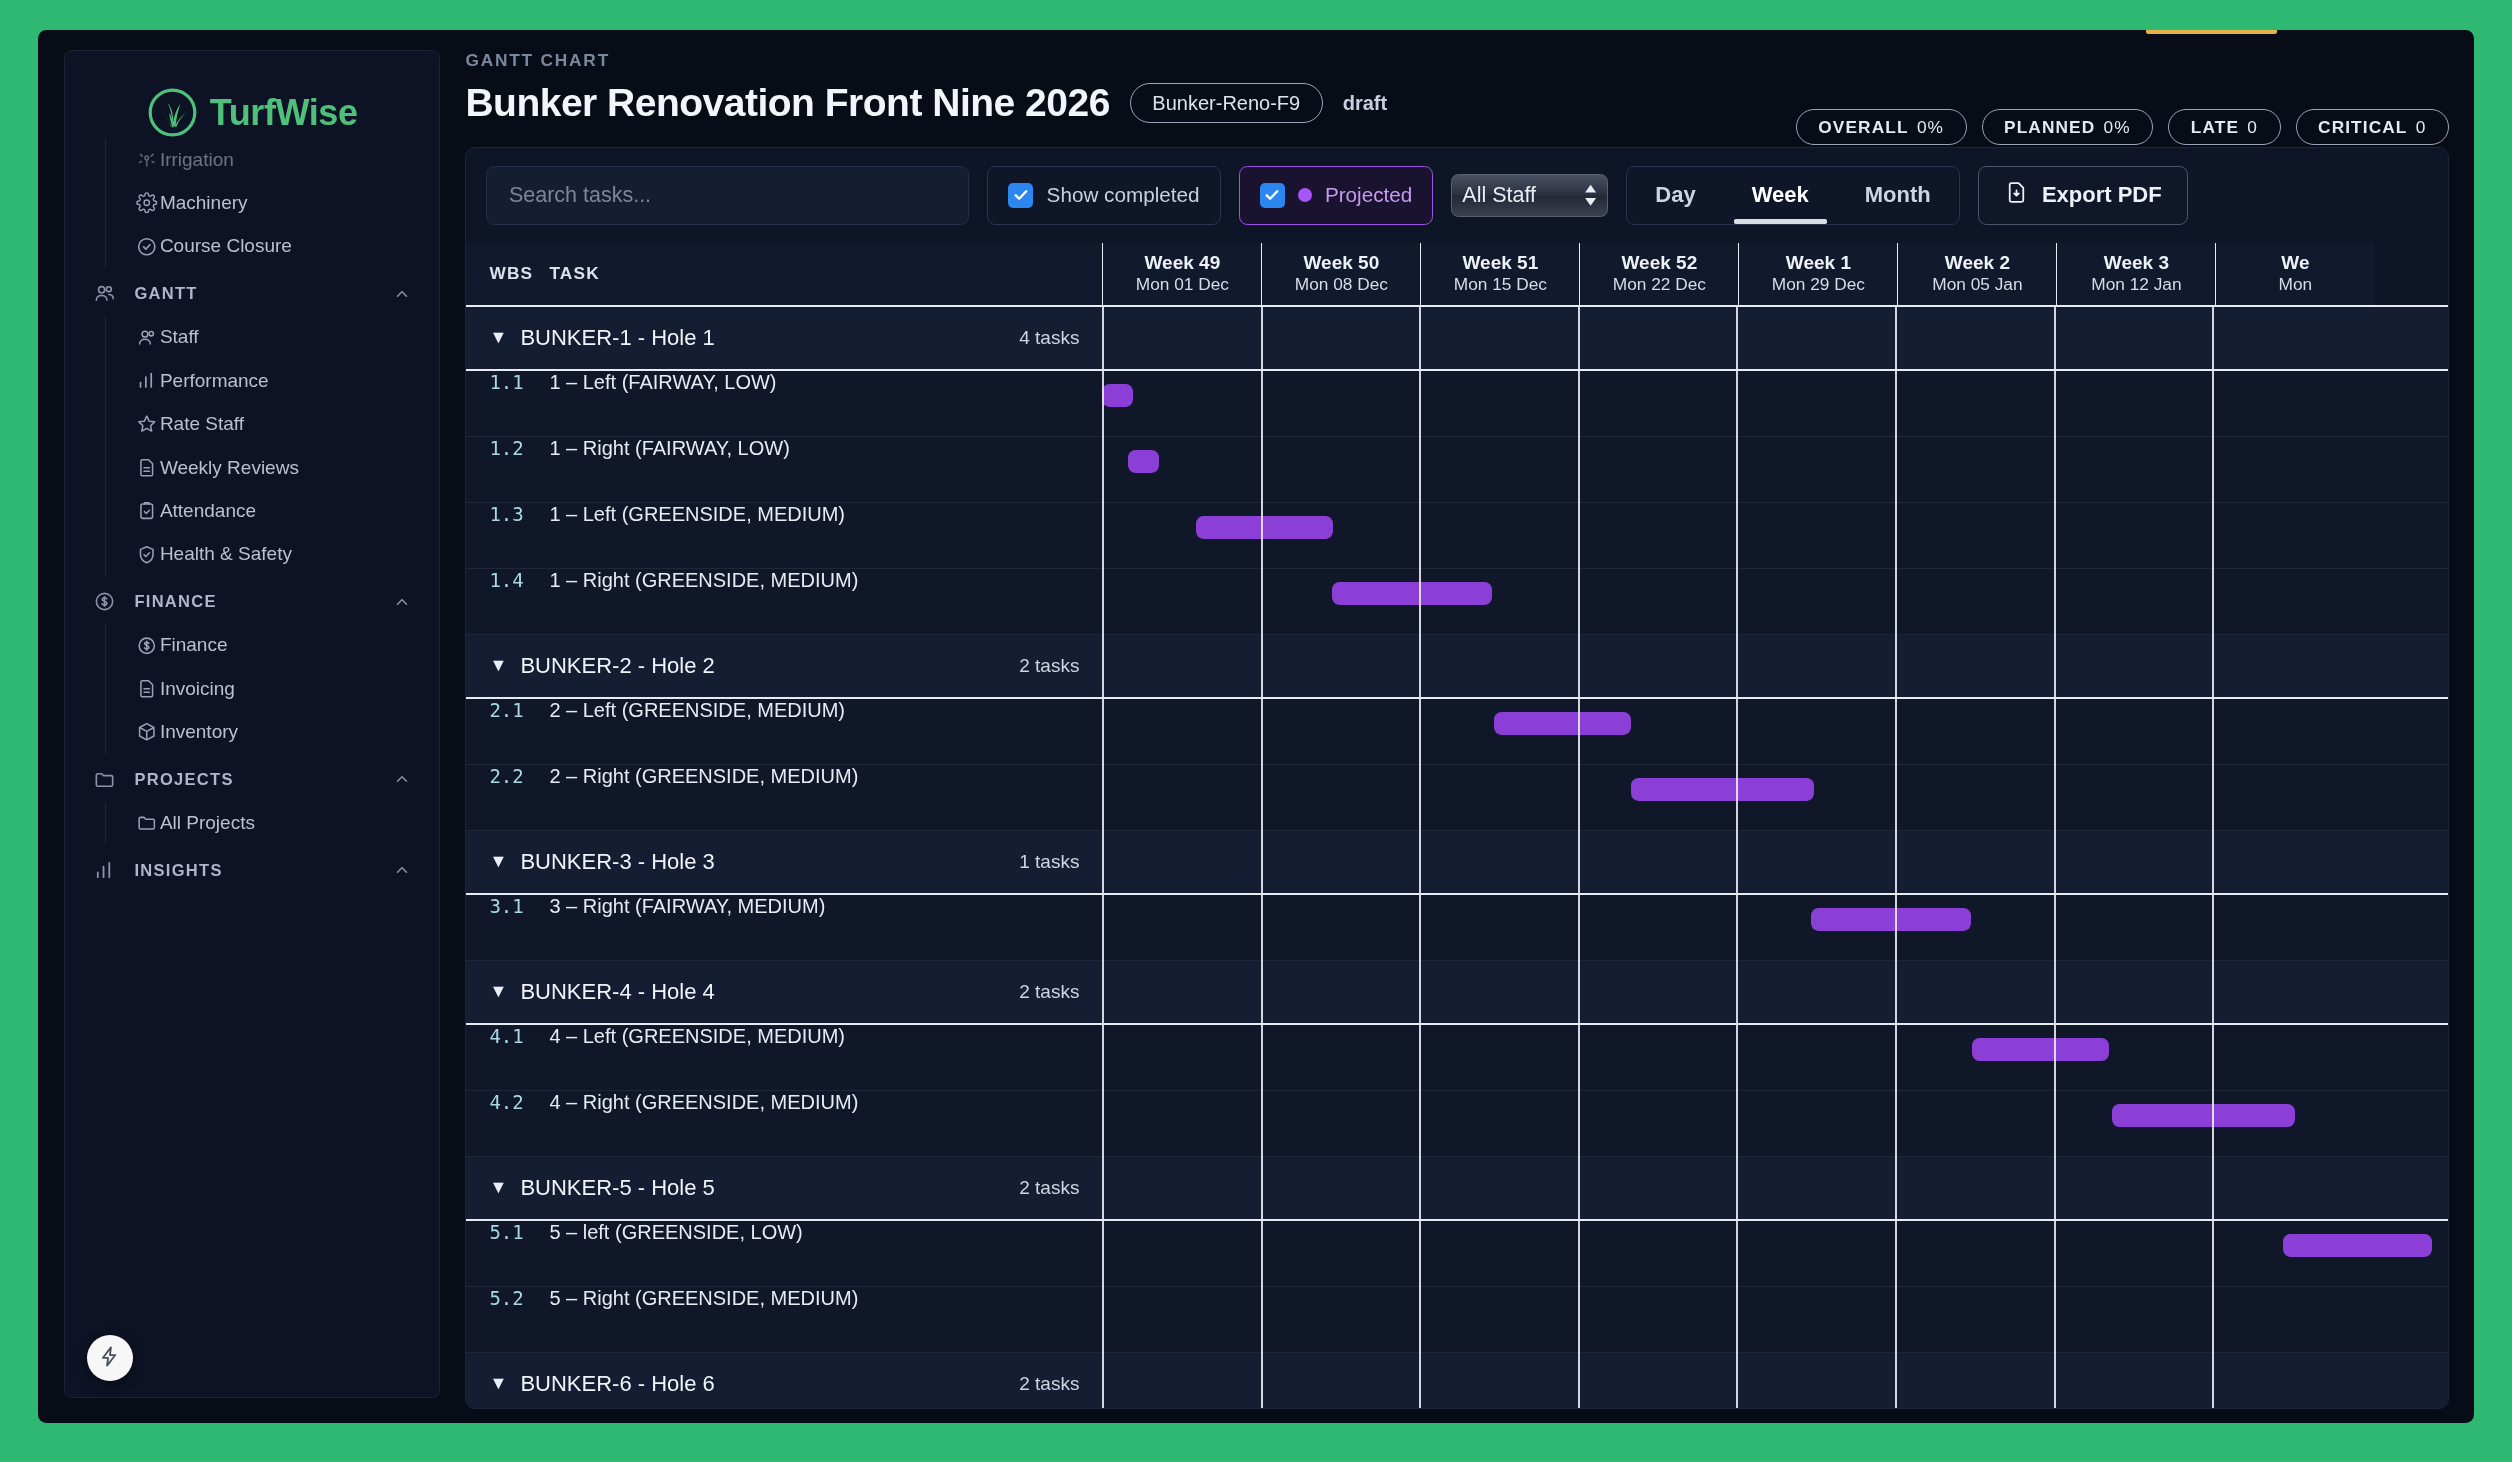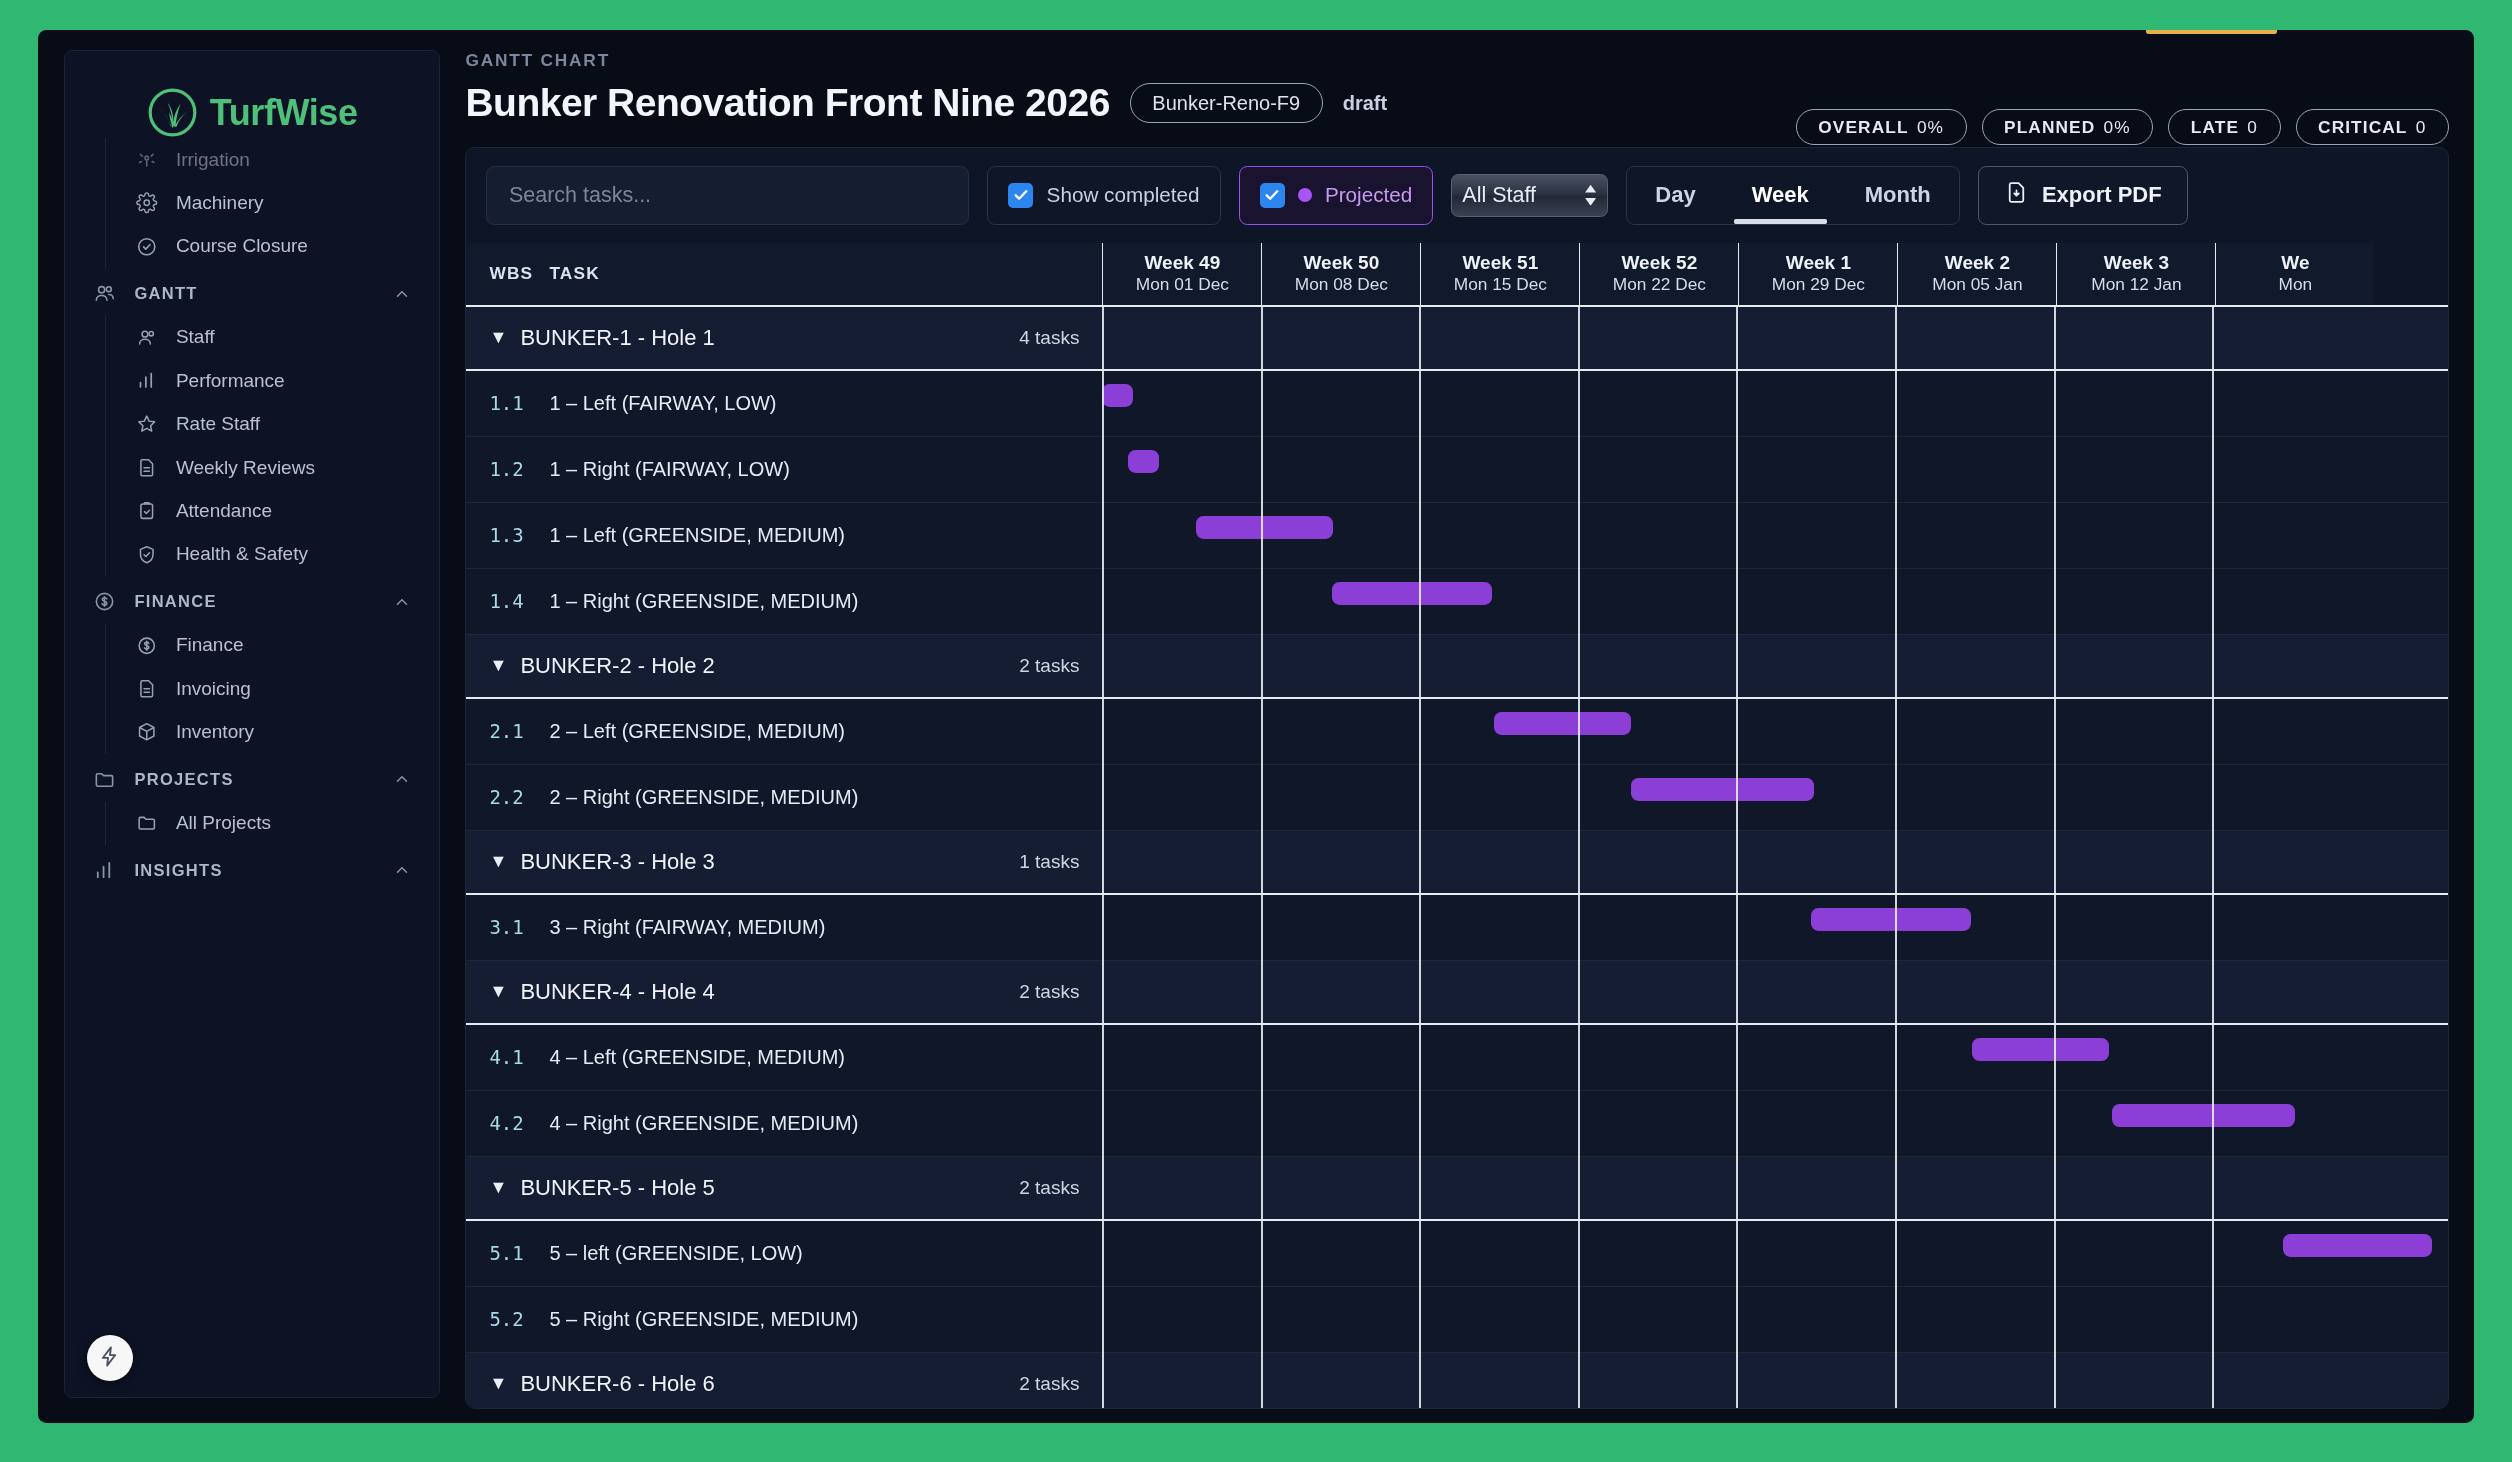--- a/index.html
+++ b/index.html
@@ -54,21 +54,21 @@
     font-size: 16.5px; font-weight: bold; letter-spacing: 1.3px;
     color: #aeb6c9;
   }
   .group-header .chev { width: 18px; height: 18px; color:#8b93a8; }
   .group-items {
     margin-left: 40px;
     border-left: 1.7px solid #1e263c;
     padding-left: 0px;
   }
   .nav-item {
-    display: flex; align-items: center; gap: 18px;
+    display: flex; align-items: center; gap: 2px;
     padding: 10.7px 0 10.7px 30px;
     cursor: pointer;
     color: #b9c0d0;
     font-size: 19px;
   }
   .nav-item .nicon { width: 21.5px; height: 21.5px; flex: 0 0 21.5px; color:#98a0b5; }
   .nav-item .nlabel { white-space: nowrap; }
   .partial-top {
     opacity: 0.55;
     margin-top: -28px;
@@ -224,21 +224,21 @@
     background: #141d31;
     border-bottom: 2.5px solid #e7ebf2;
     padding-left: 23px;
     cursor: pointer;
   }
   .grp-caret { color: #e9eef7; font-size: 18px; margin-right: 13.2px; }
   .grp-name { font-size: 22px; font-weight: normal; color: #f0f4fa; flex: 1; white-space: nowrap;}
   .grp-count { font-size: 19px; color: #cfd6e3; padding-right: 23px; }
 
   .task-row {
-    height: 66px; display: flex; align-items: center;
+    height: 66px; display: flex; 
     border-bottom: 0.8px solid #1e2839;
     background: #0f1728;
   }
   .t-wbs {
     width: 83px; padding-left: 23px;
     font-family: "DejaVu Sans Mono", monospace;
     font-size: 19px; color: #a8d8e6;
   }
   .t-name { font-size: 20px; color: #e6ebf4; white-space: nowrap; }
 

